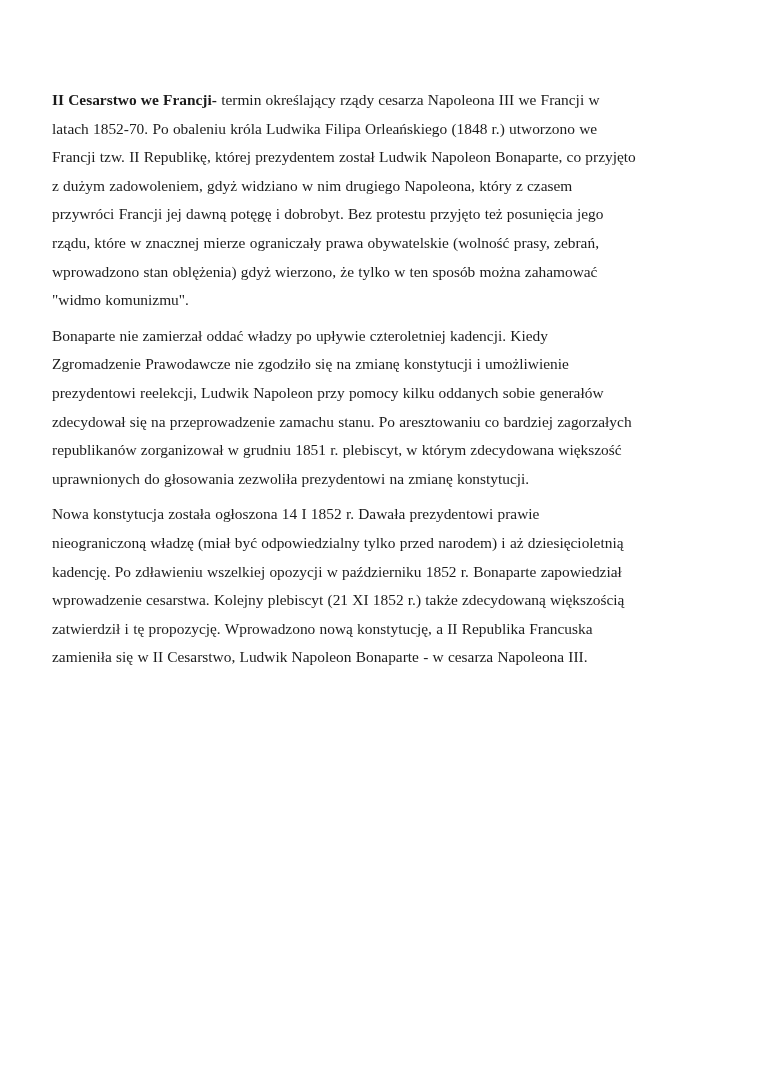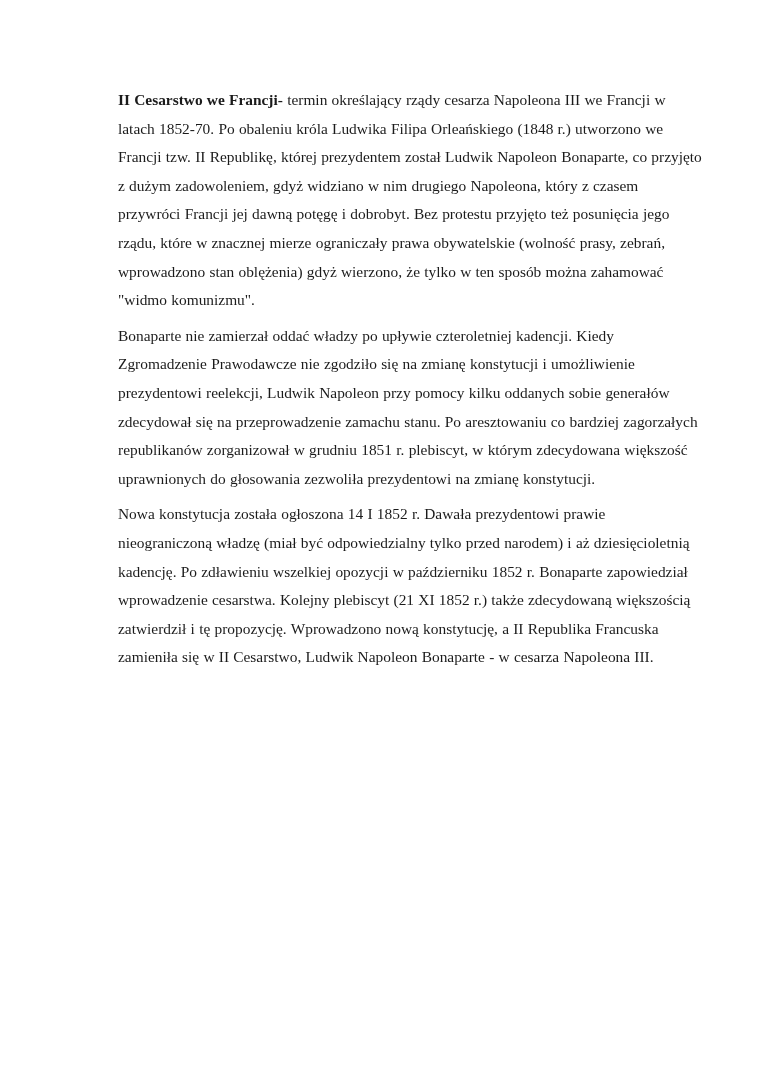--- a/index.html
+++ b/index.html
@@ -6,21 +6,21 @@
     margin: 0;
     padding: 0;
     background: #ffffff;
   }
   .page {
     position: relative;
     width: 760px;
     height: 1075px;
     background: #ffffff;
     box-sizing: border-box;
-    padding: 86px 88px 0 118px;
+    padding: 86px 88px 0 52px;
     overflow: hidden;
     font-family: "Liberation Serif", "DejaVu Serif", serif;
     color: #1b1b1b;
   }
   .doc-text {
     width: 584px;
   }
   .para {
     margin: 0 0 7px 0;
     font-size: 15.4px;

